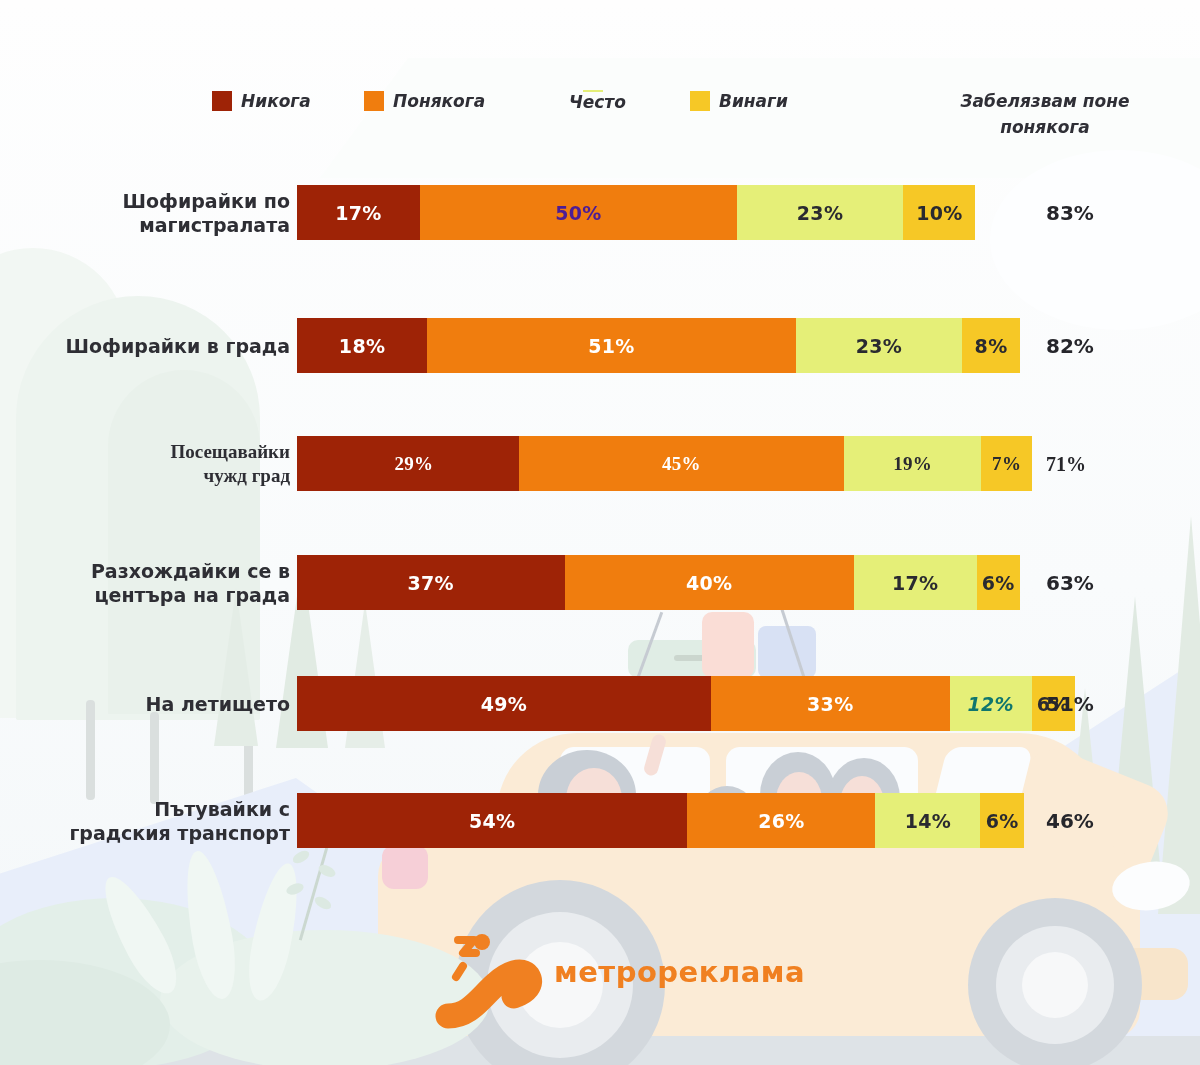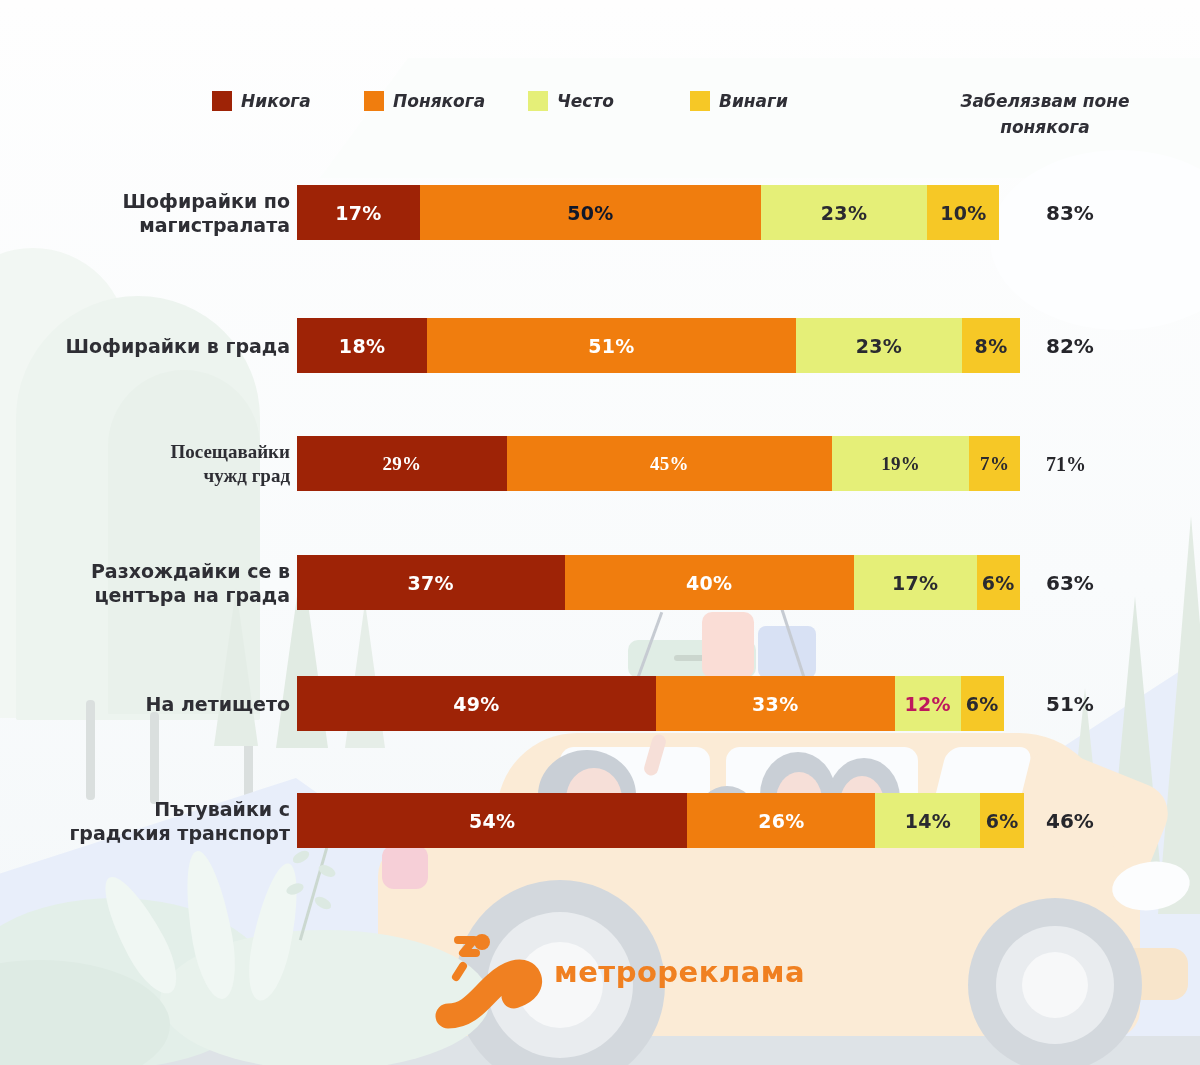--- a/index.html
+++ b/index.html
@@ -77,21 +77,21 @@
   .wlm{left:487px;top:912px;width:146px;height:146px;background:#E9ECEF;}
   .wli{left:517px;top:942px;width:86px;height:86px;background:#F7F8F9;}
   .wro{left:968px;top:898px;width:174px;height:174px;background:#D3D8DD;}
   .wrm{left:996px;top:926px;width:118px;height:118px;background:#E9ECEF;}
   .wri{left:1022px;top:952px;width:66px;height:66px;background:#F7F8F9;}
   
   .chart-layer{position:absolute;left:0;top:0;width:1200px;height:1065px;z-index:4;}
   .legend-item{position:absolute;top:90px;display:flex;align-items:center;height:22px;padding-left:12px;}
   .swatch{width:20px;height:20px;display:inline-block;}
   .legend-label{margin-left:9px;font-size:17px;font-weight:bold;font-style:italic;color:#2F2F36;}
-  .li0{left:200px;} .li1{left:352px;} .li2{left:516px;} .li3{left:678px;}
+  .li0{left:200px;} .li1{left:352px;} .li2{left:548px;flex-direction:column;} .li3{left:678px;}
   .totals-header{position:absolute;left:925px;top:88px;width:240px;text-align:center;
     font-size:17px;font-weight:bold;font-style:italic;color:#2F2F36;line-height:26px;}
   .row{position:absolute;left:0;width:1200px;height:55px;}
   .row-label{position:absolute;left:55px;width:235px;top:50%;transform:translateY(-50%);
     text-align:right;font-size:19px;font-weight:bold;color:#2E2E34;line-height:24px;}
   .bar{position:absolute;left:297px;top:0;height:55px;display:flex;}
   .seg{height:55px;display:flex;align-items:center;justify-content:center;
     font-size:19px;font-weight:800;letter-spacing:.3px;}
   .row-total{position:absolute;left:1046px;top:50%;transform:translateY(-50%);
     font-size:20px;font-weight:800;color:#26262B;}
@@ -192,21 +192,21 @@
       <div>понякога</div>
     </div>
     <div id="rows">
         <div class="row" style="top: 185px;">
           <div class="row-label">
             <div>Шофирайки по</div>
             <div>магистралата</div>
           </div>
           <div class="bar">
             <div class="seg" style="width: 122.91px; background: rgb(158, 35, 6); color: rgb(255, 255, 255);">17%</div>
-            <div class="seg" style="width: 341px; background: rgb(240, 125, 14); color: #0f172a;">50%</div>
+            <div class="seg" style="width: 317px; background: rgb(240, 125, 14); color: #4c1d95;">50%</div>
             <div class="seg" style="width: 166.29px; background: rgb(229, 239, 120); color: rgb(42, 42, 48);">23%</div>
             <div class="seg" style="width: 72.3px; background: rgb(246, 200, 38); color: rgb(42, 42, 48);">10%</div>
           </div>
           <div class="row-total">83%</div>
         </div>
         <div class="row" style="top: 318px;">
           <div class="row-label">
             <div>Шофирайки в града</div>
           </div>
           <div class="bar">
@@ -216,21 +216,21 @@
             <div class="seg" style="width: 57.84px; background: rgb(246, 200, 38); color: rgb(42, 42, 48);">8%</div>
           </div>
           <div class="row-total">82%</div>
         </div>
         <div class="row" style="top: 436px; font-family: Liberation Serif, serif;">
           <div class="row-label">
             <div>Посещавайки</div>
             <div>чужд град</div>
           </div>
           <div class="bar">
-            <div class="seg" style="width: 209.67px; background: rgb(158, 35, 6); color: rgb(255, 255, 255);">29%</div>
+            <div class="seg" style="width: 209.67px; background: rgb(158, 35, 6); color: rgb(255, 255, 255); padding-left: 12px;">29%</div>
             <div class="seg" style="width: 325.35px; background: rgb(240, 125, 14); color: rgb(255, 255, 255);">45%</div>
             <div class="seg" style="width: 137.37px; background: rgb(229, 239, 120); color: rgb(42, 42, 48);">19%</div>
             <div class="seg" style="width: 50.61px; background: rgb(246, 200, 38); color: rgb(42, 42, 48);">7%</div>
           </div>
           <div class="row-total">71%</div>
         </div>
         <div class="row" style="top: 555px;">
           <div class="row-label">
             <div>Разхождайки се в</div>
             <div>центъра на града</div>
@@ -241,23 +241,23 @@
             <div class="seg" style="width: 122.91px; background: rgb(229, 239, 120); color: rgb(42, 42, 48);">17%</div>
             <div class="seg" style="width: 43.38px; background: rgb(246, 200, 38); color: rgb(42, 42, 48);">6%</div>
           </div>
           <div class="row-total">63%</div>
         </div>
         <div class="row" style="top: 676px;">
           <div class="row-label">
             <div>На летището</div>
           </div>
           <div class="bar">
-            <div class="seg" style="width: 359px; background: rgb(158, 35, 6); color: rgb(255, 255, 255);">49%</div>
+            <div class="seg" style="width: 414px; background: rgb(158, 35, 6); color: rgb(255, 255, 255);">49%</div>
             <div class="seg" style="width: 238.59px; background: rgb(240, 125, 14); color: rgb(255, 255, 255);">33%</div>
-            <div class="seg" style="width: 66px; background: rgb(229, 239, 120); color: #be185d;">12%</div>
+            <div class="seg" style="width: 82px; background: rgb(229, 239, 120); color: #0f766e; font-style: italic;">12%</div>
             <div class="seg" style="width: 43.38px; background: rgb(246, 200, 38); color: rgb(42, 42, 48);">6%</div>
           </div>
           <div class="row-total">51%</div>
         </div>
         <div class="row" style="top: 793px;">
           <div class="row-label">
             <div>Пътувайки с</div>
             <div>градския транспорт</div>
           </div>
           <div class="bar">

